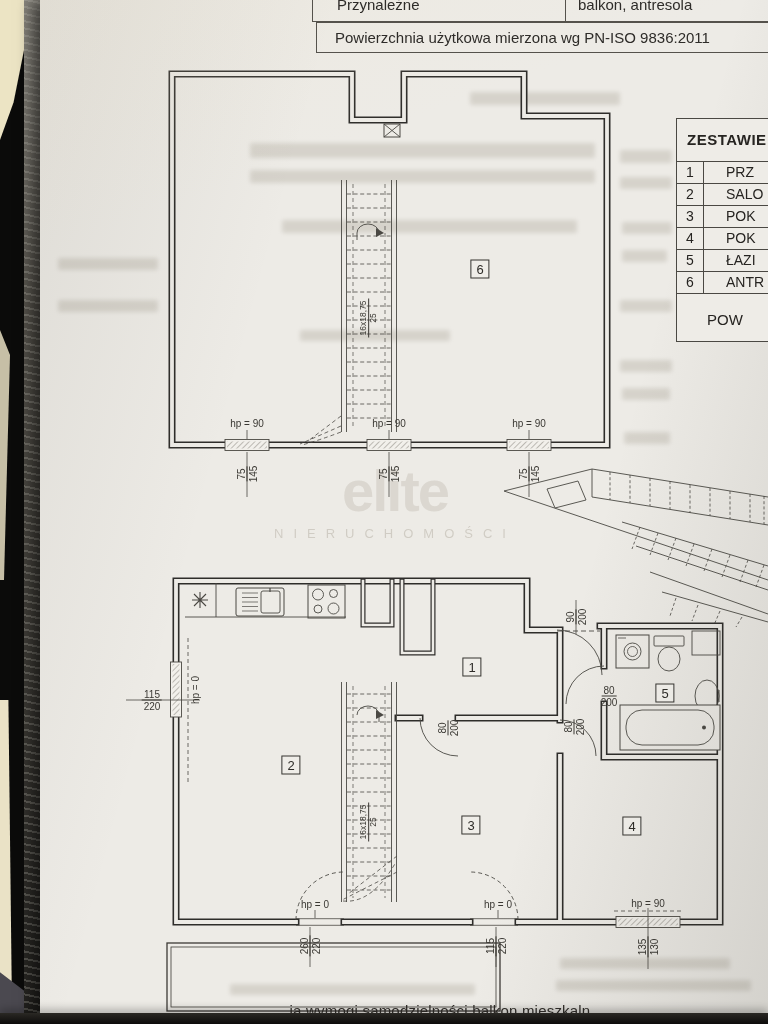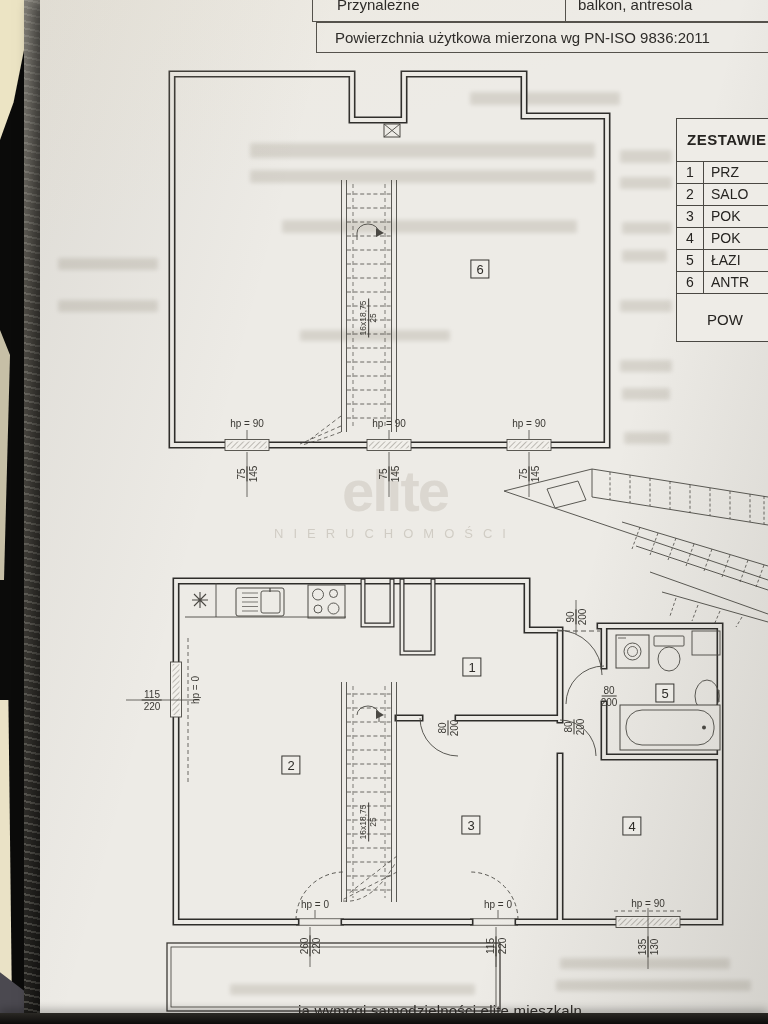--- a/index.html
+++ b/index.html
@@ -38,21 +38,21 @@
   #toptable-row2{position:absolute;left:316px;top:22px;width:470px;height:31px;
     border:1.6px solid #55524c;display:flex;align-items:center;padding-left:18px;
     font-size:15px;color:#2e2c29;box-sizing:border-box;}
   
   #legend{position:absolute;left:676px;top:118px;width:110px;height:222px;
     border:1.6px solid #4a4843;background:rgba(238,236,231,.95);color:#262421;}
   #legend .title{height:42px;line-height:42px;padding-left:10px;font-weight:bold;
     font-size:15px;letter-spacing:.5px;border-bottom:1.6px solid #4a4843;}
   #legend .lrow{display:flex;height:21px;line-height:21px;border-bottom:1.4px solid #4a4843;font-size:14px;}
   #legend .no{width:26px;text-align:center;border-right:1.4px solid #4a4843;}
-  #legend .nm{padding-left:7px;}
+  #legend .nm{padding-left:7px;margin-left:15px;}
   #legend .foot{height:50px;display:flex;align-items:center;padding-left:30px;font-size:15px;}
   #caption{position:absolute;left:150px;top:1002px;width:580px;text-align:center;
     font-size:15px;color:#33302c;filter:blur(.5px);letter-spacing:.2px;}
 </style>
 </head>
 <body>
 
 <div id="page">
 
   <div class="wedge" style="left:0;top:0;width:34px;height:140px;background:#ece4c4;clip-path:polygon(0 0,100% 0,40% 73%,0 100%);"></div>
@@ -349,16 +349,16 @@
       <div class="no">5</div>
       <div class="nm">ŁAZI</div>
       </div>
     <div class="lrow">
       <div class="no">6</div>
       <div class="nm">ANTR</div>
       </div>
     <div class="foot">POW</div>
   </div>
 
-  <div id="caption">…ia wymogi samodzielności elite mieszkaln…</div>
+  <div id="caption">…ia wymogi samodzielności balkon mieszkaln…</div>
 
   <div id="bottom-strip"></div>
 </div>
 
 </body></html>

